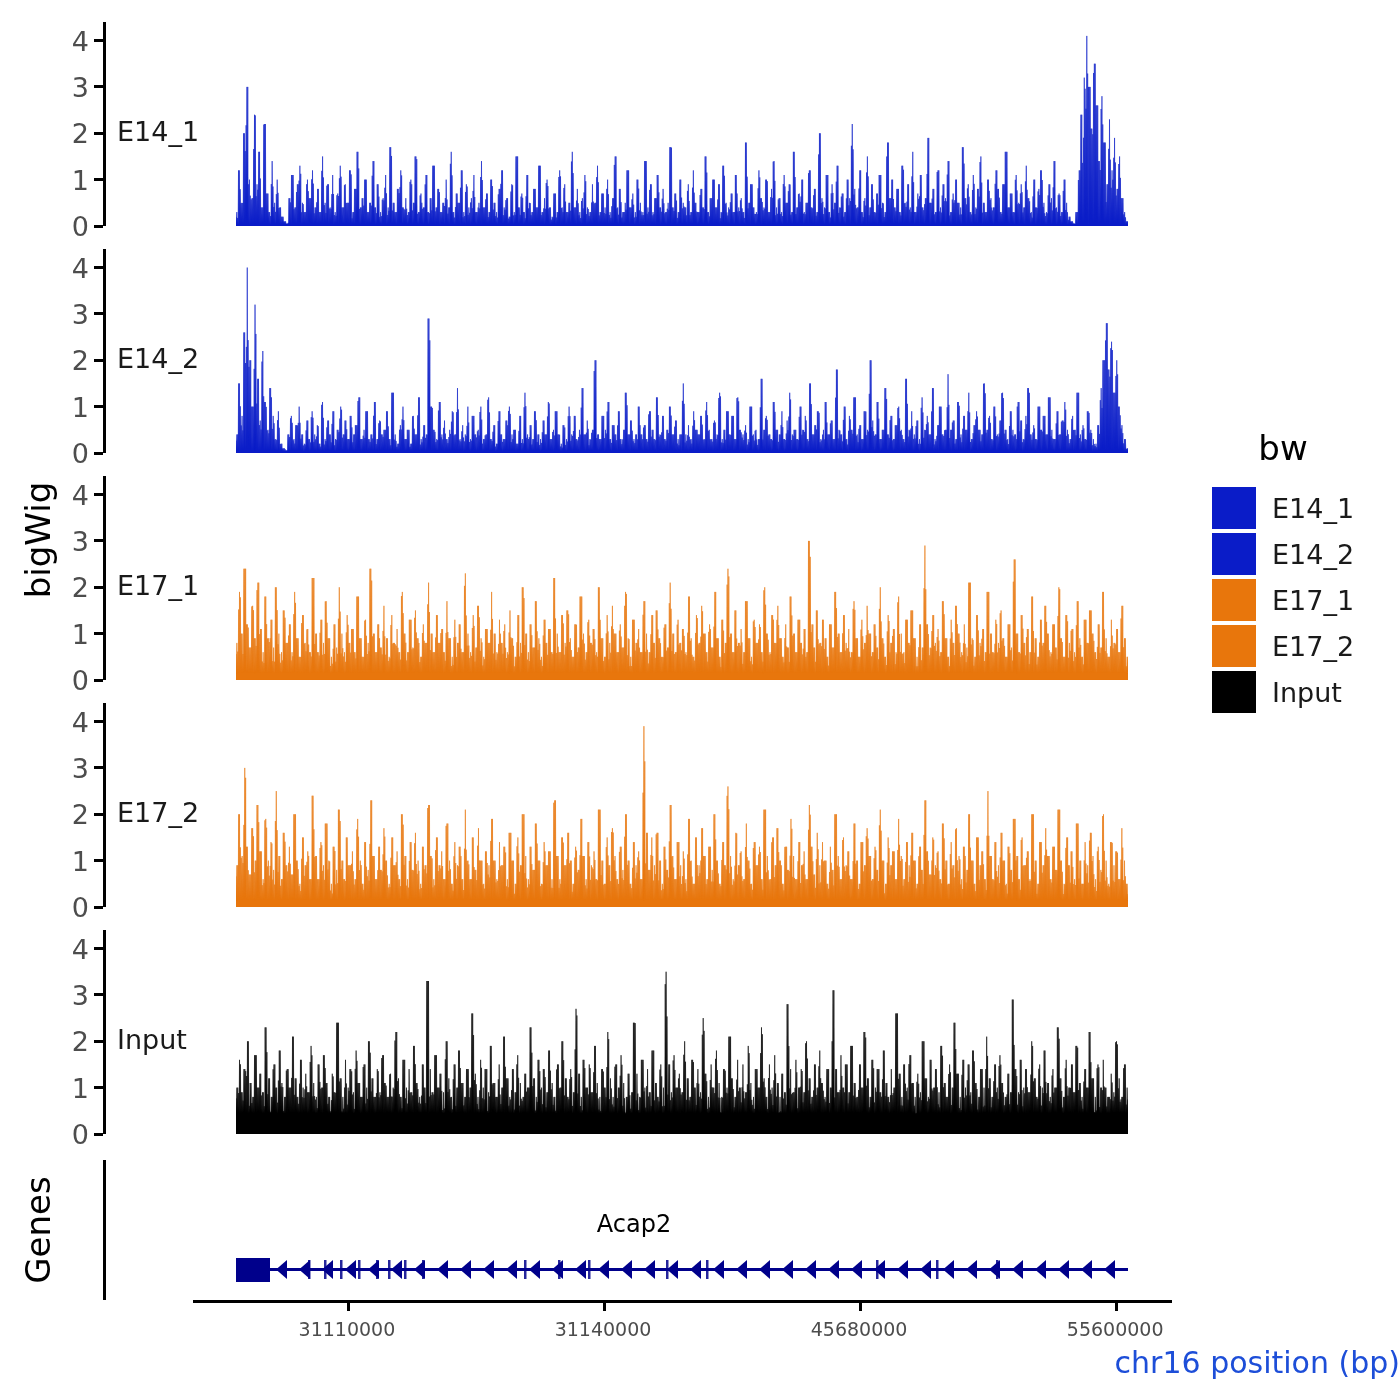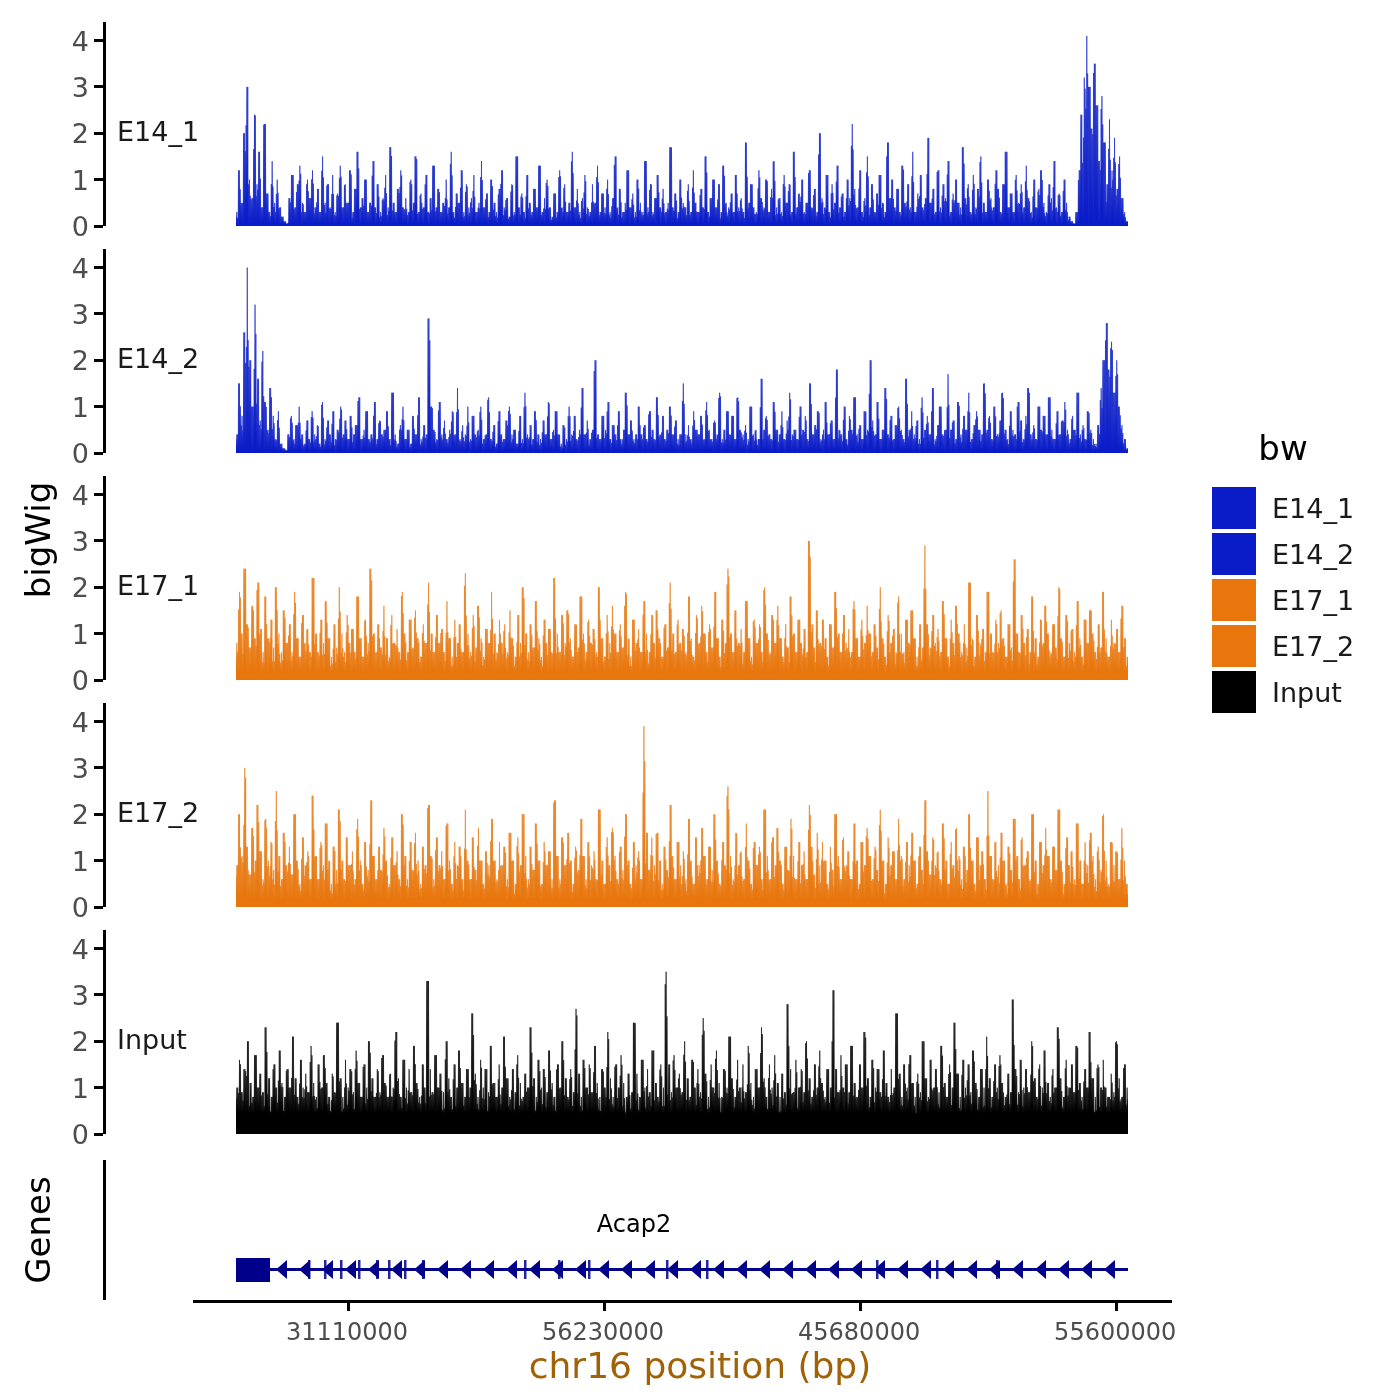--- a/index.html
+++ b/index.html
@@ -22,22 +22,22 @@
   .panel{position:absolute;}
   .axisline{position:absolute;left:0;top:0;width:3px;background:#000;}
   .tick{position:absolute;width:9px;height:3px;background:#000;left:-9px;}
   .ticklab{position:absolute;right:14px;font-size:27px;color:#4d4d4d;line-height:1;transform:translateY(-50%);}
   .trklab{position:absolute;font-size:27px;color:#1a1a1a;white-space:nowrap;}
   .plotarea{position:absolute;overflow:hidden;}
   .plotarea svg{display:block;}
 
   .xaxis-line{position:absolute;height:3px;background:#000;}
   .xtick{position:absolute;width:3px;height:11px;background:#000;}
-  .xticklab{position:absolute;font-size:24px;color:#4d4d4d;transform:translateX(-50%);white-space:nowrap;}
-  .xlab{position:absolute;width:100%;text-align:center;font-size:36px;color:#a16207;}
+  .xticklab{position:absolute;font-size:19px;color:#4d4d4d;transform:translateX(-50%);white-space:nowrap;}
+  .xlab{position:absolute;width:100%;text-align:right;font-size:30px;color:#1d4ed8;}
 
   .genes-axisline{position:absolute;width:3px;background:#000;}
   .gene-name{position:absolute;font-size:24px;color:#000;transform:translateX(-50%);white-space:nowrap;}
 
   .legend{position:absolute;text-align:center;}
   .legend-title{font-size:34px;color:#000;margin-bottom:18px;}
   .legend-row{display:flex;align-items:center;height:44px;margin-bottom:2px;}
   .legend-key{width:44px;height:42px;margin-right:16px;flex:0 0 auto;}
   .legend-label{font-size:27px;color:#1a1a1a;white-space:nowrap;}
 </style>
@@ -212,21 +212,21 @@
           <rect x="700" y="10" width="2.5" height="19" fill="#00008B" opacity="0.85"></rect>
           <rect x="760" y="10" width="2.5" height="19" fill="#00008B" opacity="0.85"></rect>
         </svg></div>
     </div>
 
   <div id="xaxis">
       <div class="xaxis-line" style="left: 193px; top: 1300px; width: 979px;"></div>
       <div class="xtick" style="left: 346.967px; top: 1300px;"></div>
       <div class="xticklab" style="left: 346.967px; top: 1318px;">31110000</div>
       <div class="xtick" style="left: 603.043px; top: 1300px;"></div>
-      <div class="xticklab" style="left: 603.043px; top: 1318px;">56230000</div>
+      <div class="xticklab" style="left: 603.043px; top: 1318px;">31140000</div>
       <div class="xtick" style="left: 859.12px; top: 1300px;"></div>
       <div class="xticklab" style="left: 859.12px; top: 1318px;">45680000</div>
       <div class="xtick" style="left: 1115.2px; top: 1300px;"></div>
       <div class="xticklab" style="left: 1115.2px; top: 1318px;">55600000</div>
     </div>
 
   <div class="xlab" style="left:0;top:1345px;">
     <span>chr16 position (bp)</span>
   </div>
 

